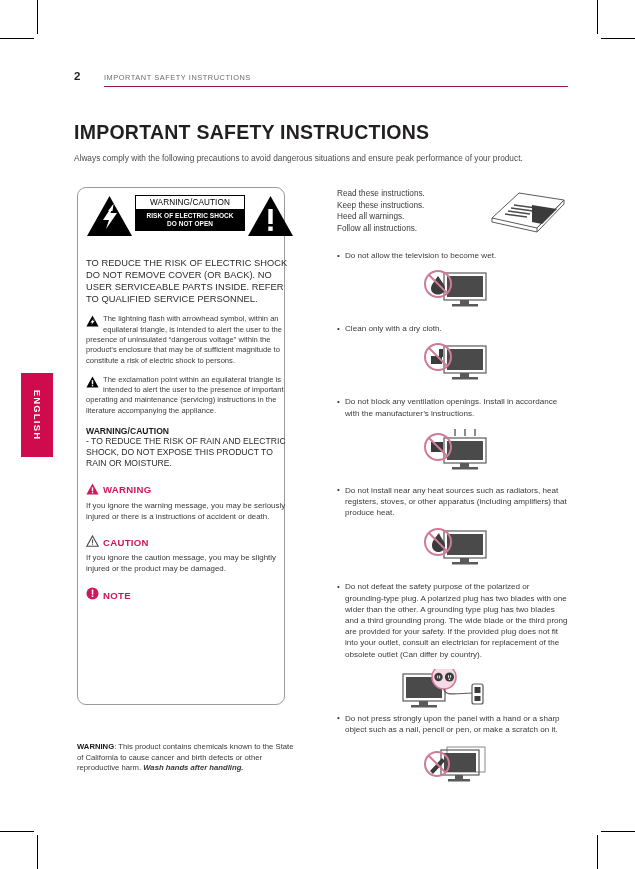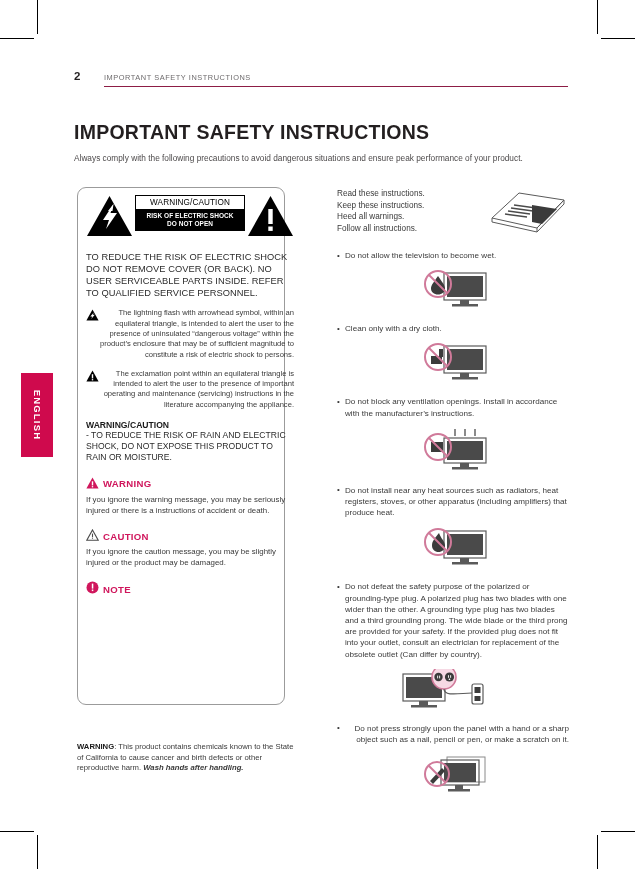--- a/index.html
+++ b/index.html
@@ -59,25 +59,25 @@
     padding:2px 0 2px;letter-spacing:.1px;
   }
   .wc-sub{
     background:#000;color:#fff;text-align:center;
     font-size:6.5px;line-height:8.2px;padding:2px 0 3px;letter-spacing:.05px;
     font-weight:700;
   }
 
   .bigcaps{
     font-size:9.3px;line-height:12.1px;color:#2b2b2b;
-    margin-top:6px;letter-spacing:.05px;
+    margin-top:12px;letter-spacing:.05px;
   }
   .para{
     font-size:7.6px;line-height:10.3px;color:#3a3a3a;margin-top:9px;
-    text-align:right;
+    text-align:left;
   }
   .para .ficon{float:left;margin:1px 4px 0 0;}
   .para .ind{ }
 
   .wc2{font-size:8.6px;font-weight:700;color:#1a1a1a;margin-top:10px;}
   .wc2body{font-size:8.6px;line-height:11.2px;color:#2b2b2b;margin-top:0px;}
 
   .alert{margin-top:11px;}
   .alert-head{display:flex;align-items:center;gap:4px;}
   .alert-head .lbl{font-size:9.6px;font-weight:700;color:#d0165c;letter-spacing:.3px;}
@@ -328,21 +328,21 @@
         <rect x="49" y="6.2" width="0.9" height="2.6" fill="#fff"></rect>
         <rect x="51.2" y="6.2" width="0.9" height="2.6" fill="#fff"></rect>
         <rect x="49.8" y="9.6" width="1.4" height="1.4" fill="#fff"></rect>
         <path d="M45 20 C45 28 62 24 73 24" fill="none" stroke="#5a5a5a" stroke-width="1.2"></path>
         <rect x="73" y="15" width="11" height="20" rx="2" fill="none" stroke="#5a5a5a" stroke-width="1.2"></rect>
         <rect x="75.5" y="18" width="6" height="6" fill="#3b3b3b"></rect>
         <rect x="75.5" y="27" width="6" height="5" fill="#3b3b3b"></rect>
       </svg>
     </div>
 
-    <div class="bullet" style="margin-top:10px;text-align:right;">Do not press strongly upon the panel with a hand or a sharp object such as a nail, pencil or pen, or make a scratch on it.</div>
+    <div class="bullet" style="">Do not press strongly upon the panel with a hand or a sharp object such as a nail, pencil or pen, or make a scratch on it.</div>
     <div class="figure" style="margin-top:9px;">
       <svg width="72" height="44" viewBox="0 0 72 44">
         <rect x="30" y="3" width="38" height="25" fill="none" stroke="#8a8a8a" stroke-width="1"></rect>
         <rect x="24" y="6" width="38" height="25" fill="none" stroke="#5a5a5a" stroke-width="1.2"></rect>
         <rect x="27" y="9" width="32" height="19" fill="#4a4a4a"></rect>
         <rect x="38" y="31" width="8" height="4" fill="#5a5a5a"></rect>
         <rect x="31" y="35" width="22" height="2.5" fill="#5a5a5a"></rect>
         <circle cx="20" cy="20" r="12" fill="none" stroke="#d07a9a" stroke-width="2"></circle>
         <path d="M13 27 L25 14 L28 17 L16 30 Z" fill="#3b3b3b"></path>
         <line x1="11.5" y1="11.5" x2="28.5" y2="28.5" stroke="#d07a9a" stroke-width="2"></line>

